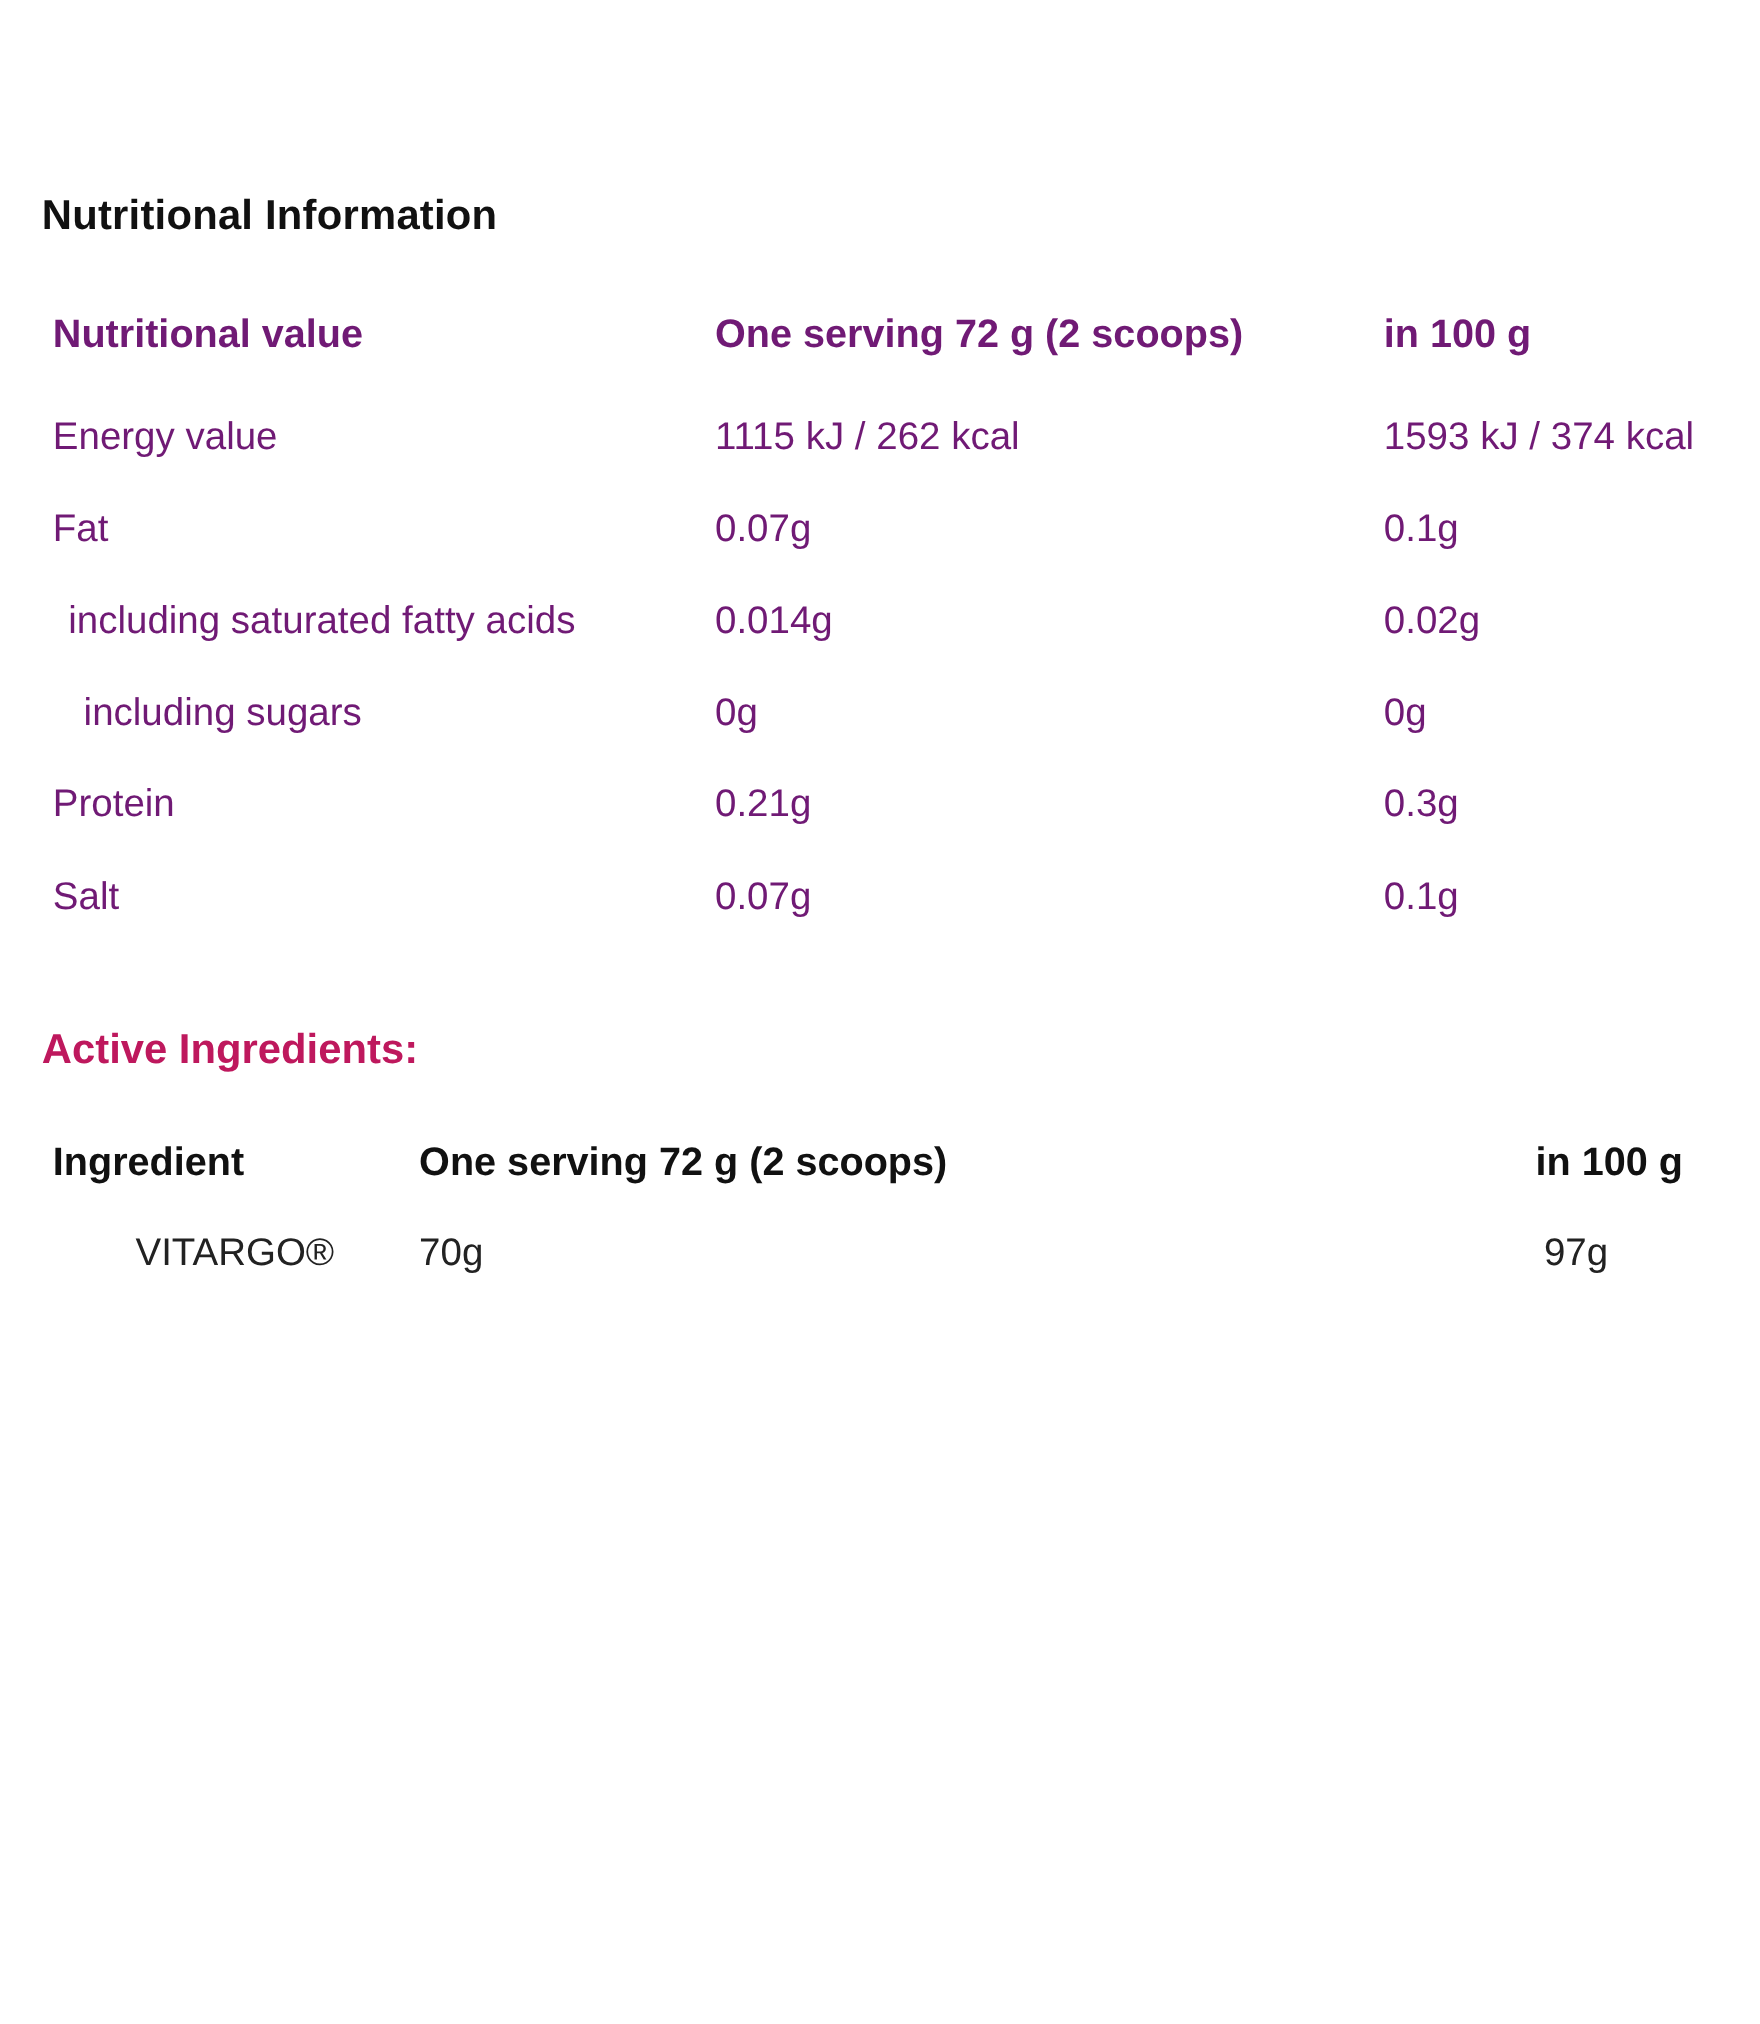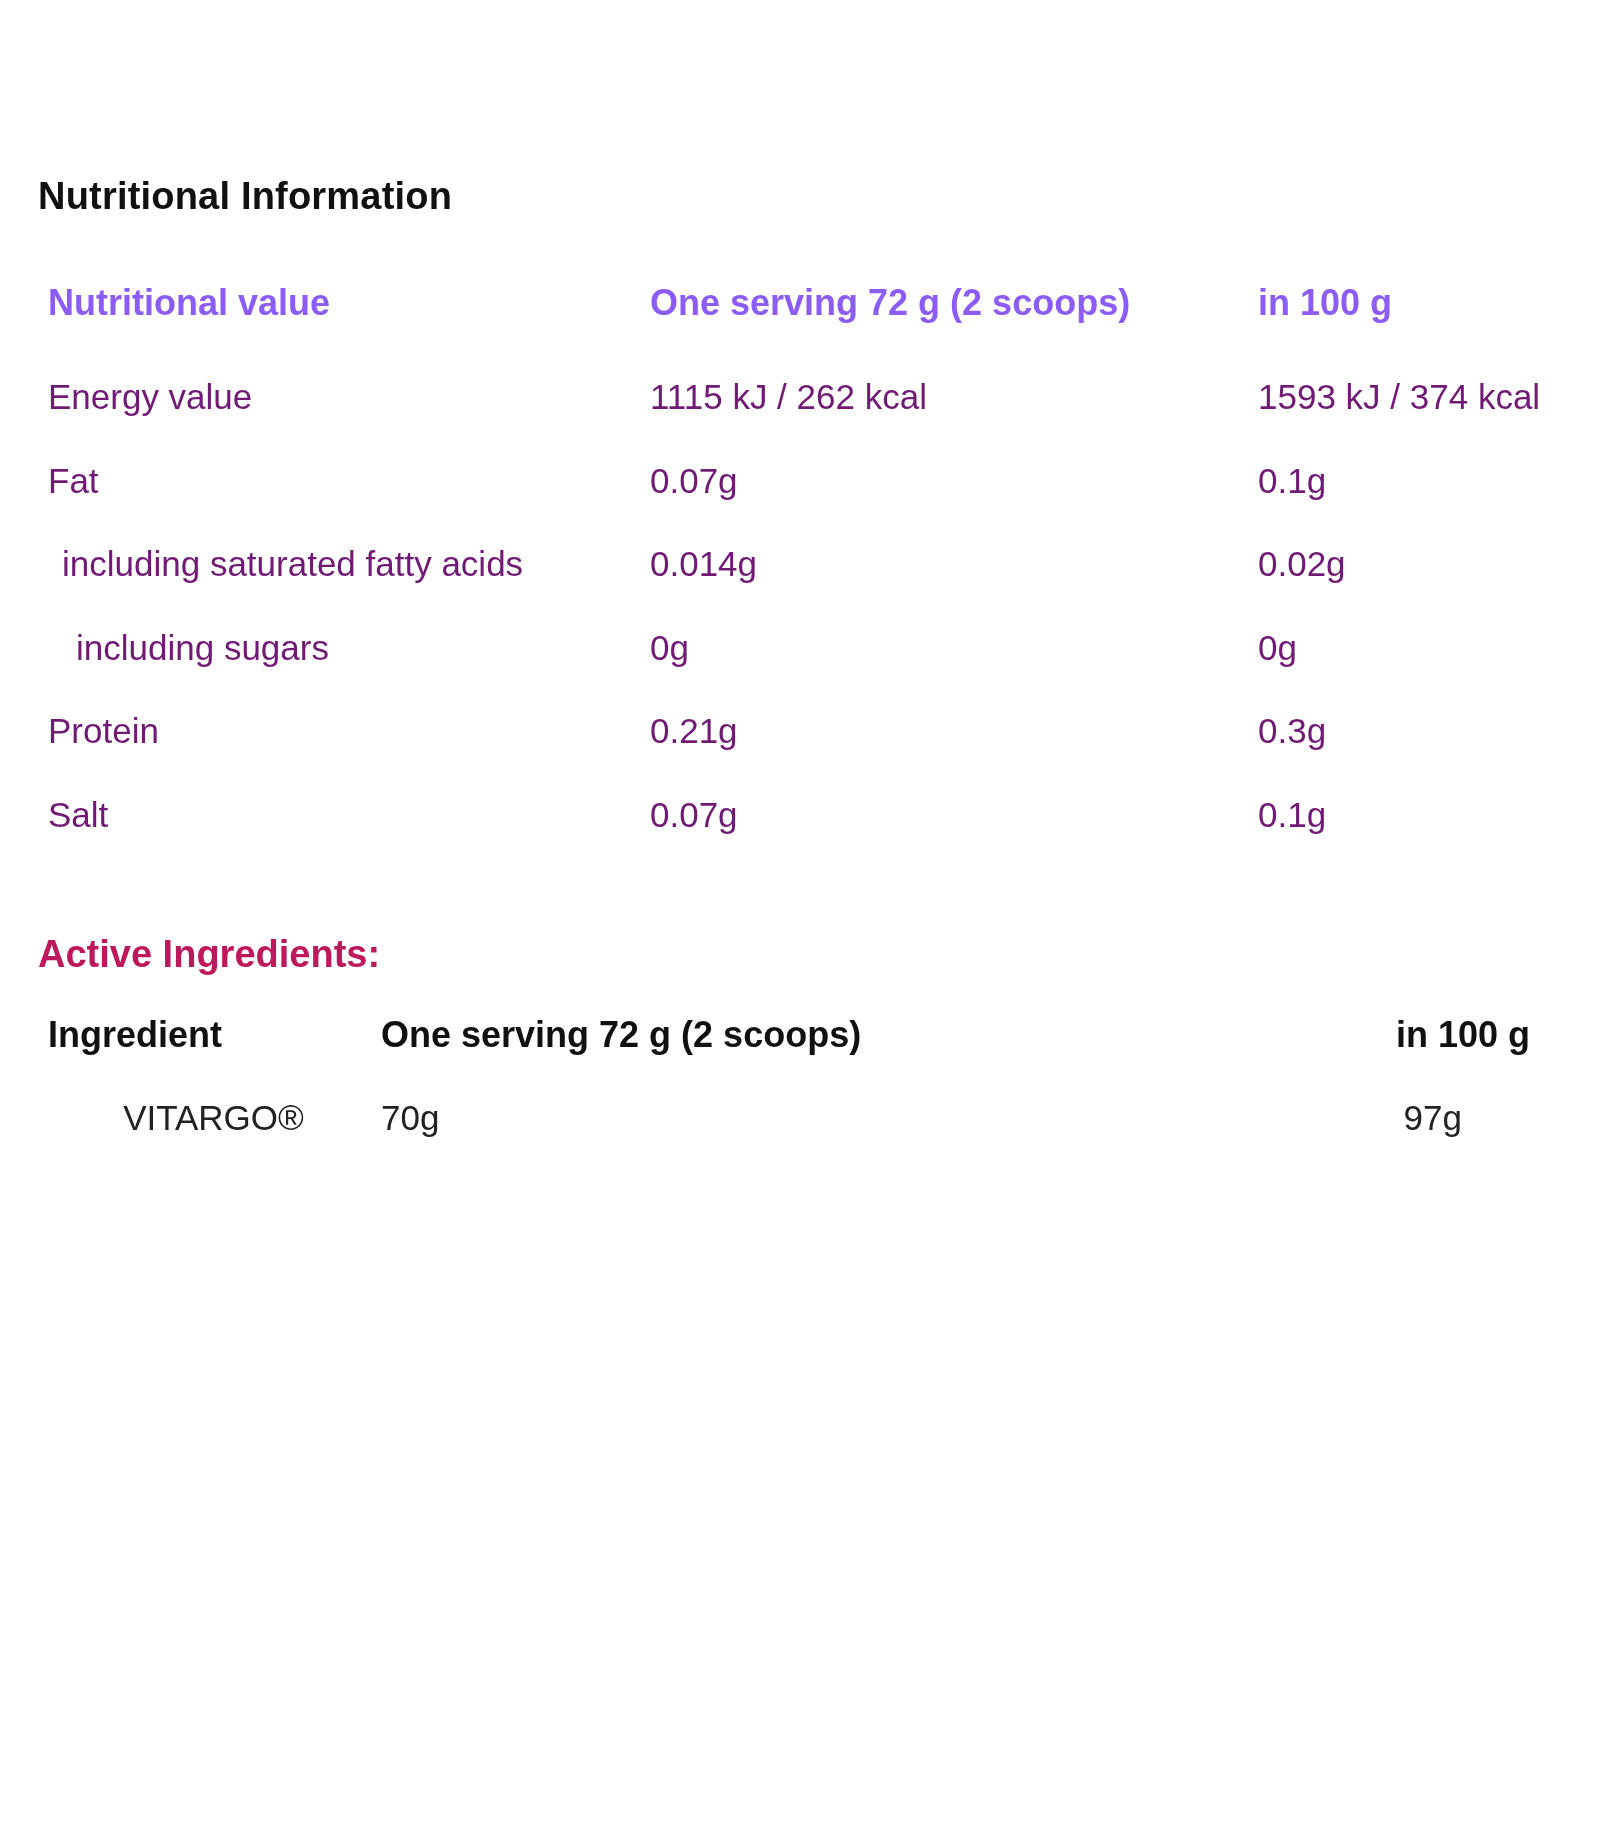--- a/index.html
+++ b/index.html
@@ -36,21 +36,21 @@
     table-layout: fixed;
   }
   .nutrition-table col.c1 { width: 650px; }
   .nutrition-table col.c2 { width: 608px; }
   .nutrition-table col.c3 { width: 314px; }
   .nutrition-table th {
     text-align: left;
     vertical-align: top;
     font-size: 36px;
     font-weight: bold;
-    color: #8b5cf6;
+    color: #701a75;
     padding: 0 24px 34px 0;
     line-height: 1.28;
   }
   .nutrition-table th.h1 { padding-left: 48px; }
   .nutrition-table td {
     text-align: left;
     vertical-align: top;
     font-size: 35px;
     font-weight: normal;
     color: #701a75;
@@ -66,21 +66,21 @@
   
   .ingredients-title {
     font-size: 38px;
     font-weight: bold;
     color: #be185d;
     margin: 72px 0 0 38px;
   }
   
   .ingredients-table {
     width: 1572px;
-    margin-top: 37px;
+    margin-top: 58px;
     table-layout: fixed;
   }
   .ingredients-table col.i1 { width: 380px; }
   .ingredients-table col.i2 { width: 820px; }
   .ingredients-table col.i3 { width: 372px; }
   .ingredients-table th {
     font-size: 36px;
     font-weight: bold;
     color: #111111;
     padding-bottom: 36px;

